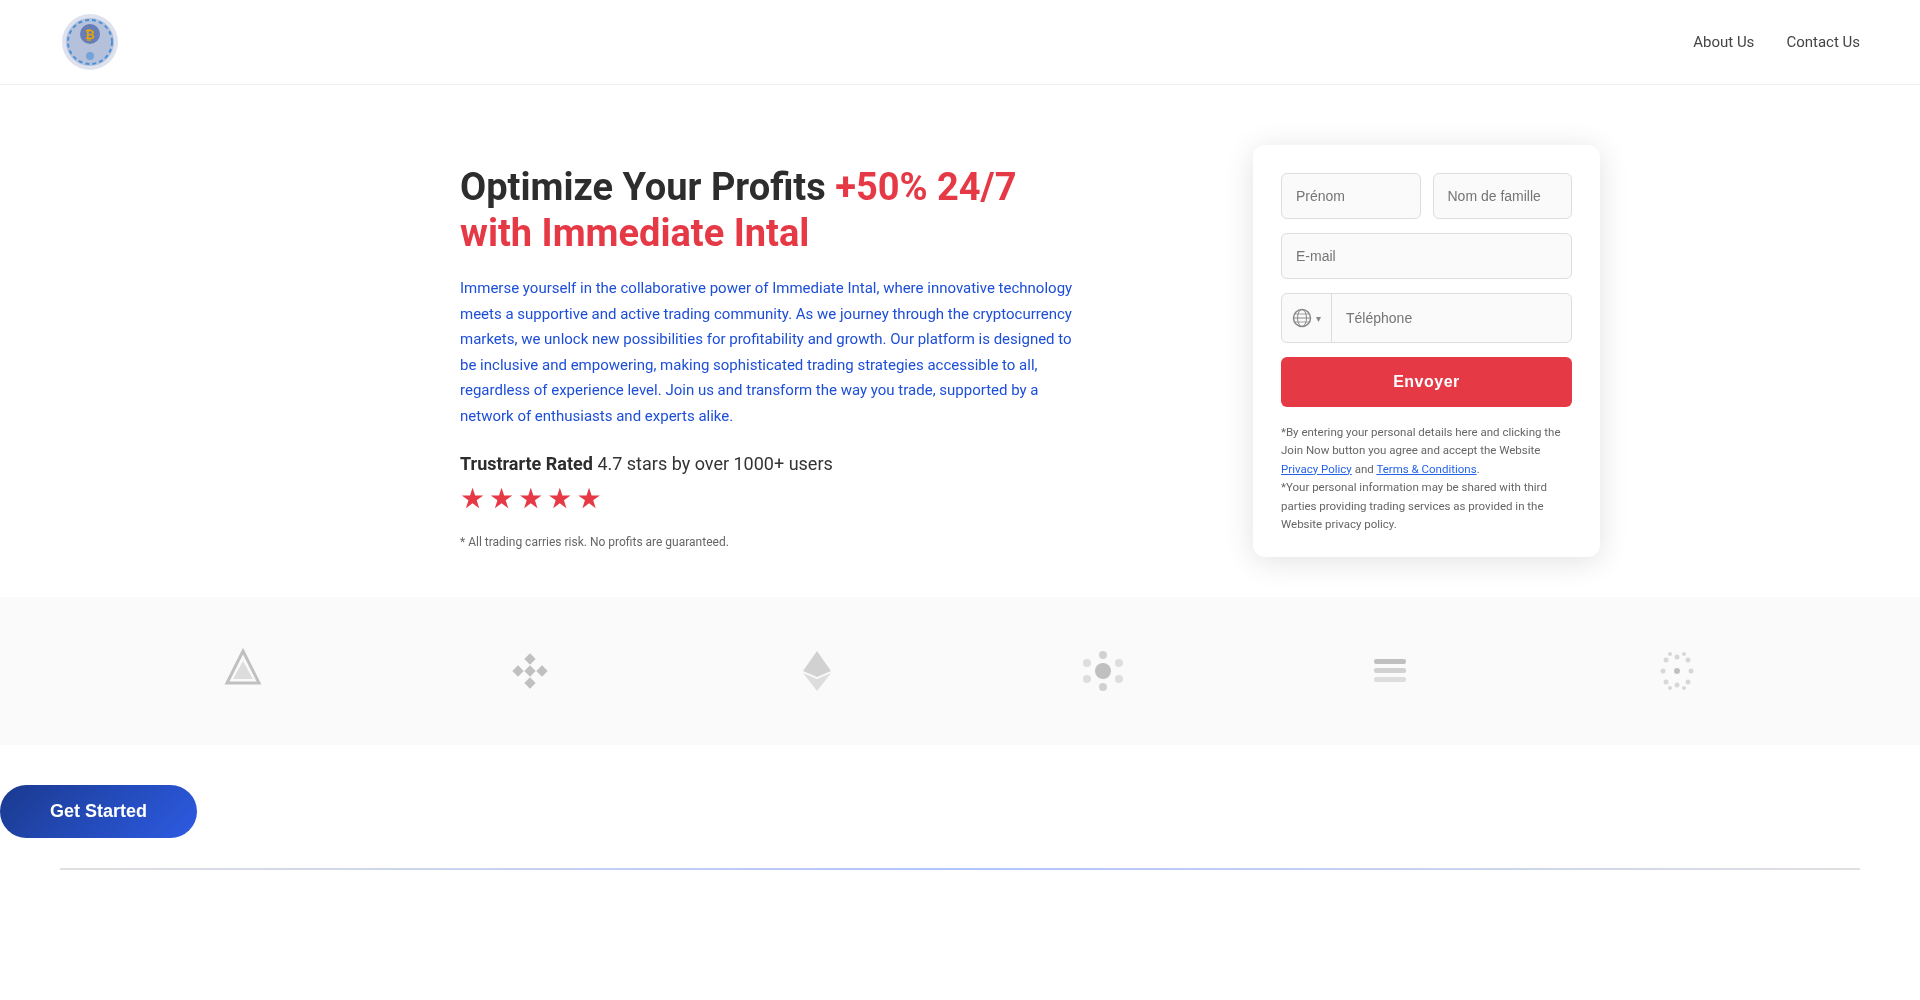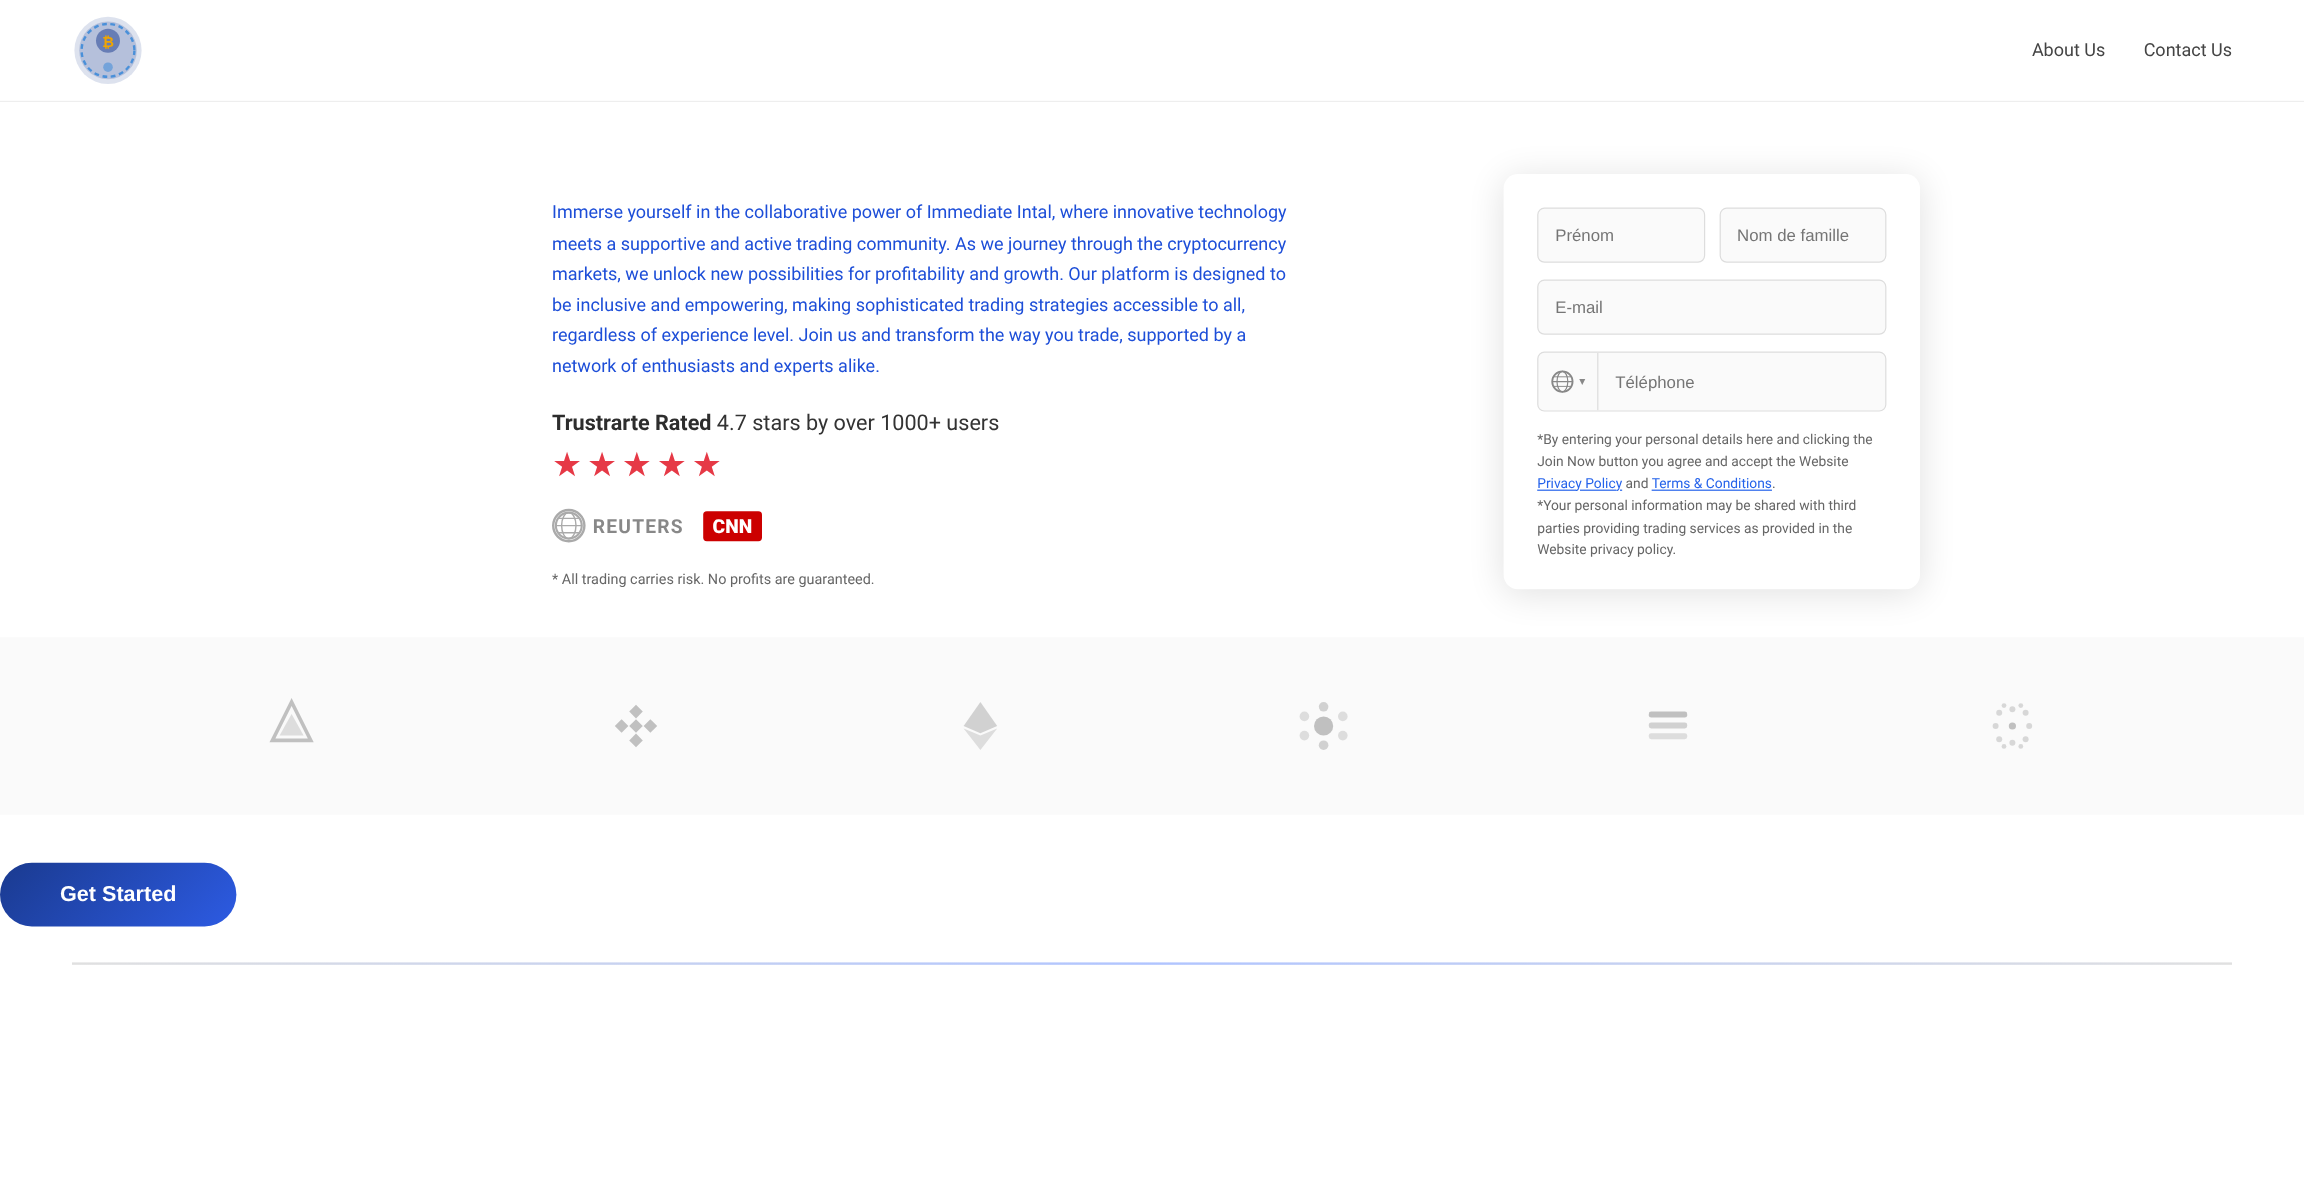--- a/index.html
+++ b/index.html
@@ -263,43 +263,32 @@
   <nav>
     <a href="#">About Us</a>
     <a href="#">Contact Us</a>
   </nav>
 </header>
 
 <section>
   <div class="hero">
 
     <div class="hero-left">
+      <h1 class="hero-title">
+        <span>Optimize Your Profits </span>
+        <span class="hero-title-accent">+50% 24/7 with Immediate Intal</span>
+      </h1>
       <p class="hero-description">Immerse yourself in the collaborative power of Immediate Intal, where innovative technology meets a supportive and active trading community. As we journey through the cryptocurrency markets, we unlock new possibilities for profitability and growth. Our platform is designed to be inclusive and empowering, making sophisticated trading strategies accessible to all, regardless of experience level. Join us and transform the way you trade, supported by a network of enthusiasts and experts alike.</p>
       <p class="trust-rated"><strong>Trustrarte Rated</strong> 4.7 stars by over 1000+ users</p>
       <div class="stars">
         <span class="star">★</span>
         <span class="star">★</span>
         <span class="star">★</span>
         <span class="star">★</span>
         <span class="star">★</span>
-      </div>
-      <div class="media-logos">
-        <div class="reuters-logo">
-          <div class="reuters-dot">
-            <svg viewBox="0 0 20 20" width="28" height="28">
-              <circle cx="10" cy="10" r="9" fill="none" stroke="#aaa" stroke-width="1.5"></circle>
-              <ellipse cx="10" cy="10" rx="5" ry="9" fill="none" stroke="#aaa" stroke-width="1"></ellipse>
-              <line x1="1" y1="10" x2="19" y2="10" stroke="#aaa" stroke-width="1"></line>
-              <line x1="3" y1="5" x2="17" y2="5" stroke="#aaa" stroke-width="1"></line>
-              <line x1="3" y1="15" x2="17" y2="15" stroke="#aaa" stroke-width="1"></line>
-            </svg>
-          </div>
-          <span style="font-size:16px; font-weight:700; color:#888; letter-spacing:1px;">REUTERS</span>
-        </div>
-        <div class="cnn-logo">CNN</div>
       </div>
       <p class="disclaimer">* All trading carries risk. No profits are guaranteed.</p>
     </div>
 
     <div class="form-card">
       <div class="form-row">
         <input type="text" class="form-input" placeholder="Prénom" style="">
         <input type="text" class="form-input" placeholder="Nom de famille" style="">
       </div>
       <div class="form-row">
@@ -311,20 +300,21 @@
             <circle cx="10" cy="10" r="8.5" fill="none" stroke="#888" stroke-width="1.5"></circle>
             <ellipse cx="10" cy="10" rx="4.5" ry="8.5" fill="none" stroke="#888" stroke-width="1"></ellipse>
             <line x1="1.5" y1="10" x2="18.5" y2="10" stroke="#888" stroke-width="1"></line>
             <line x1="3" y1="6" x2="17" y2="6" stroke="#888" stroke-width="0.8"></line>
             <line x1="3" y1="14" x2="17" y2="14" stroke="#888" stroke-width="0.8"></line>
           </svg>
           <span class="chevron-down">▾</span>
         </div>
         <input type="tel" class="phone-input" placeholder="Téléphone" style="">
       </div>
+      <button class="submit-btn">Envoyer</button>
       <div class="form-legal">*By entering your personal details here and clicking the Join Now button you agree and accept the Website <a href="#">Privacy Policy</a> and <a href="#">Terms &amp; Conditions</a>.<br>*Your personal information may be shared with third parties providing trading services as provided in the Website privacy policy.</div>
     </div>
   </div>
 </section>
 
 <section class="crypto-section">
 
   <div class="crypto-icon">
     <svg viewBox="0 0 48 48" xmlns="http://www.w3.org/2000/svg">
       <polygon points="24,4 40,36 8,36" fill="none" stroke="#888" stroke-width="3"></polygon>

